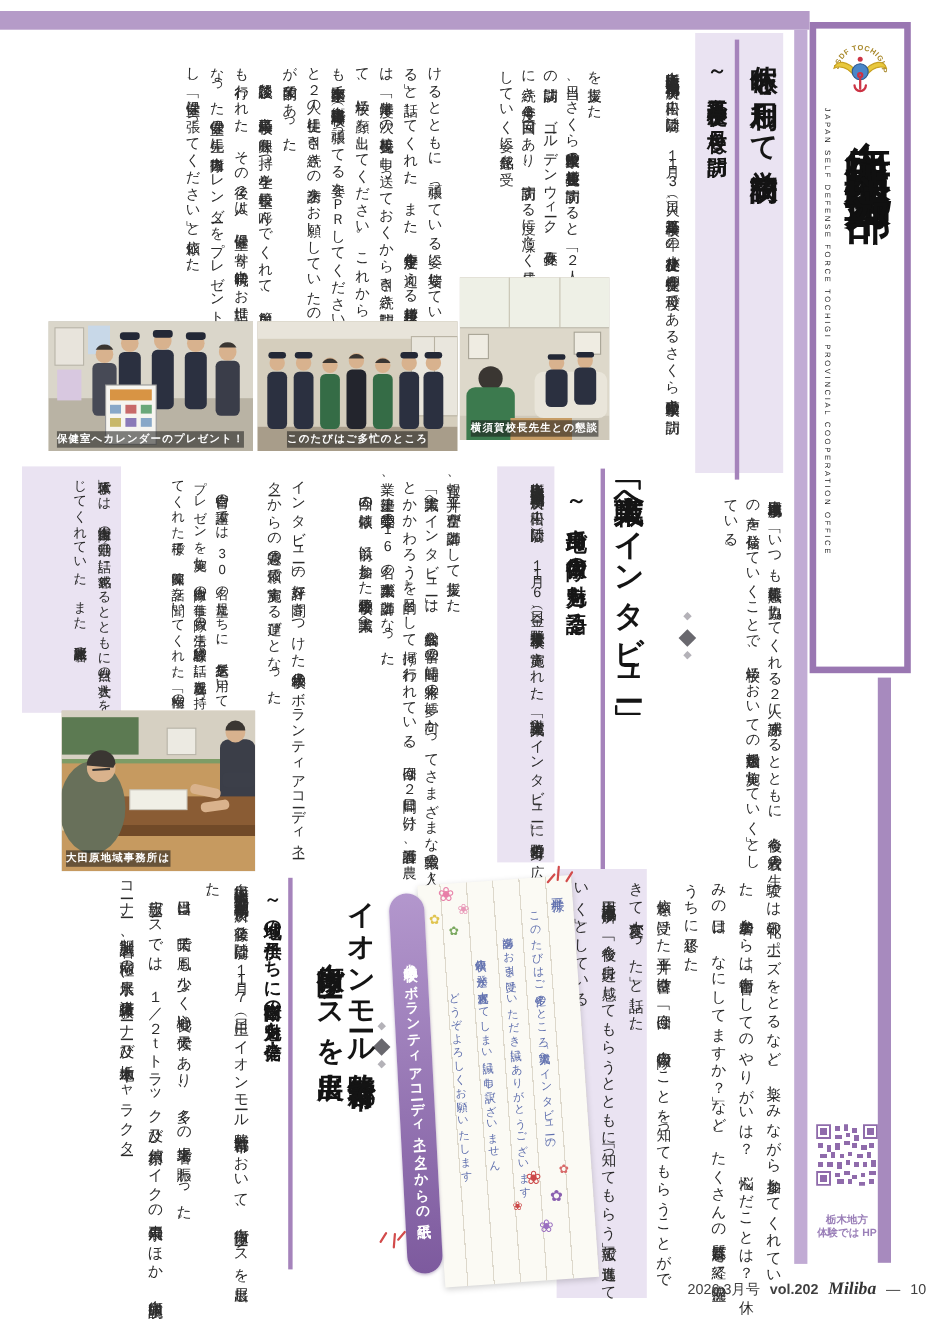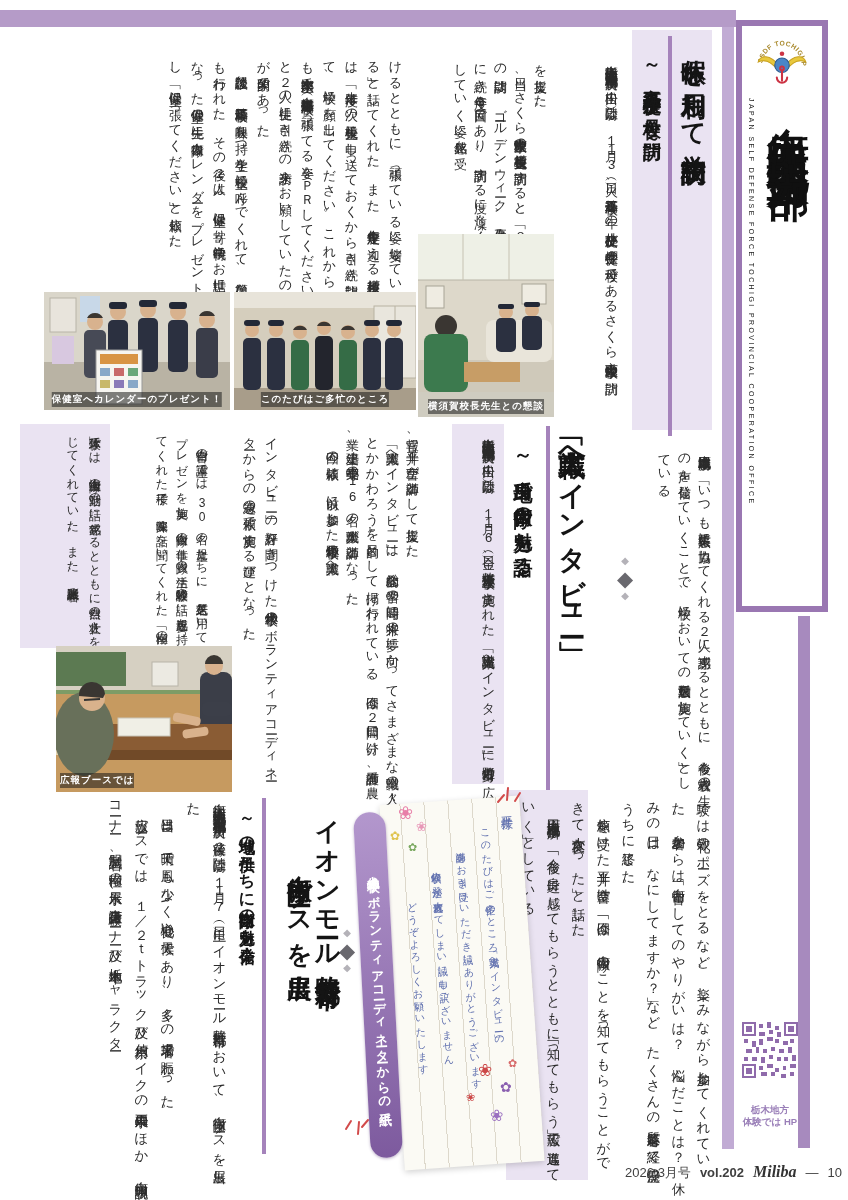--- a/index.html
+++ b/index.html
@@ -217,21 +217,21 @@
         <rect x="57" y="48" width="18" height="50" rx="5" fill="#356c46"></rect>
           <rect x="81" y="44" width="18" height="54" rx="5" fill="#23252d"></rect>
         <rect x="105" y="48" width="18" height="50" rx="5" fill="#356c46"></rect>
           <rect x="129" y="46" width="18" height="52" rx="5" fill="#2b3040"></rect>
         <rect x="151" y="46" width="18" height="52" rx="5" fill="#2b3040"></rect>
       </g>
     </svg>
     <span class="caption">このたびはご多忙のところ</span>
   </div>
 
-  <div class="photo" style="left:418px;top:234px;width:136px;height:183px">
+  <div class="photo" style="left:418px;top:252px;width:136px;height:148px">
     <svg width="136" height="158" viewBox="0 0 136 158">
       <rect width="136" height="158" fill="#ddd8ca"></rect>
       <rect width="136" height="46" fill="#eef0e6"></rect>
         <line x1="0" y1="46" x2="136" y2="46" stroke="#b8b4a6"></line>
       <line x1="45" y1="0" x2="45" y2="46" stroke="#c6c2b2"></line>
         <line x1="91" y1="0" x2="91" y2="46" stroke="#c6c2b2"></line>
       <rect x="8" y="52" width="18" height="22" fill="#efece2" stroke="#a8a496"></rect>
       <rect x="104" y="50" width="24" height="20" fill="#efece2" stroke="#a8a496"></rect>
       <rect y="126" width="136" height="32" fill="#cfc9ba"></rect>
       <rect x="68" y="86" width="66" height="42" rx="8" fill="#e9e5da"></rect>
@@ -284,21 +284,21 @@
       <rect x="30" y="104" width="146" height="10" fill="#714a28"></rect>
       <rect x="62" y="72" width="52" height="18" fill="#f0efe6" stroke="#c8c4b8"></rect>
       <ellipse cx="28" cy="88" rx="30" ry="42" fill="#68705a"></ellipse>
       <circle cx="36" cy="52" r="13" fill="#d9b28c"></circle>
       <path d="M23,50 a13,13 0 0 1 26,-2 l-2,4 z" fill="#3a3632"></path>
       <line x1="28" y1="54" x2="44" y2="53" stroke="#333" stroke-width="2"></line>
       <rect x="118" y="66" width="28" height="9" rx="4" fill="#d9b28c" transform="rotate(12 118 66)"></rect>
       <rect x="126" y="84" width="26" height="9" rx="4" fill="#d9b28c" transform="rotate(-8 126 84)"></rect>
       <rect x="146" y="56" width="30 " height="14" rx="5" fill="#3c3f49"></rect>
     </svg>
-    <span class="caption bl">広報ブースでは</span>
+    <span class="caption bl">大田原地域事務所は</span>
   </div>
 
   <div class="abs panel" style="left:506px;top:790px;width:82px;height:390px"></div>
   <div class="abs vtext body-text pre" style="left:510px;top:793px;width:206px;height:384px;font-size:13.5px;line-height:25px;letter-spacing:1.1px">験では敬礼のポーズをとるなど、楽しみながら参加してくれていた。参加者からは「自衛官としてのやりがいは？　悩んだことは？　休みの日は、なにしてますか？」など、たくさんの質疑応答を経て盛況のうちに終了した。
 　依頼を受けた平井１空曹は、「今回は、自衛隊のことを知ってもらうことができて大変良かった」と話した。
 　大田原地域事務所は、「今後も身近に感じてもらうとともに「知ってもらう」広報で邁進していく」としている。</div>
 
   <div class="abs paper">
     <span class="letter-line" style="right:6px;top:10px;font-size:12px">平井様</span>
     <span class="letter-line" style="right:30px;top:24px">このたびはご多忙のところ「職業人へインタビュー」の</span>

